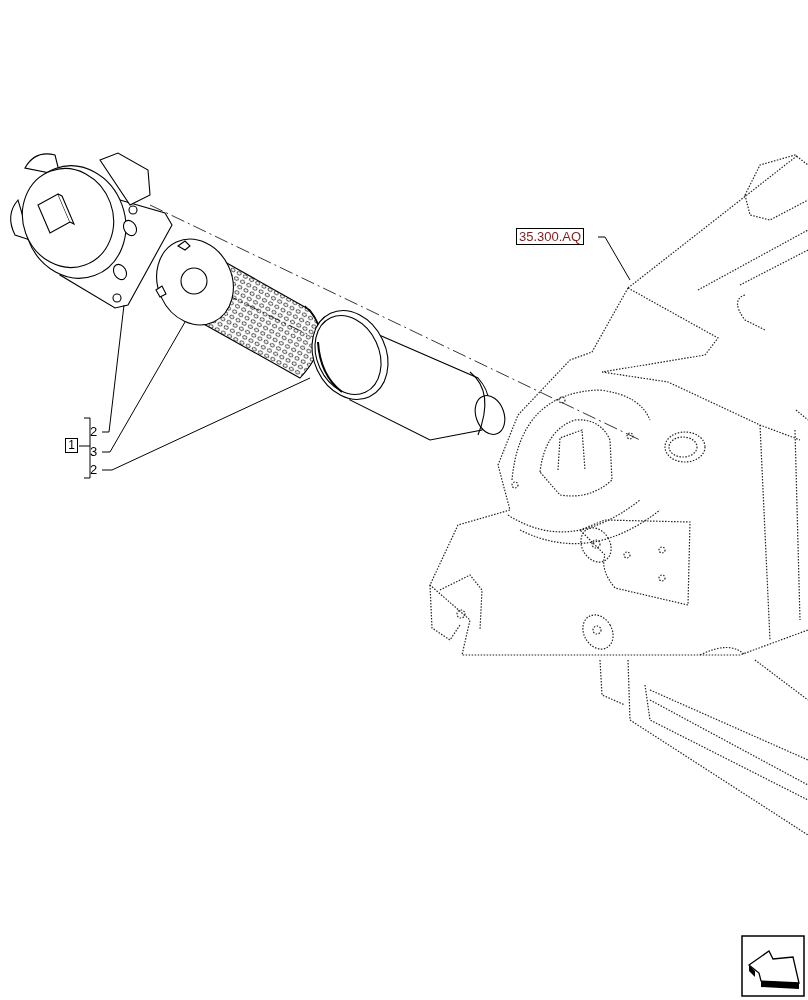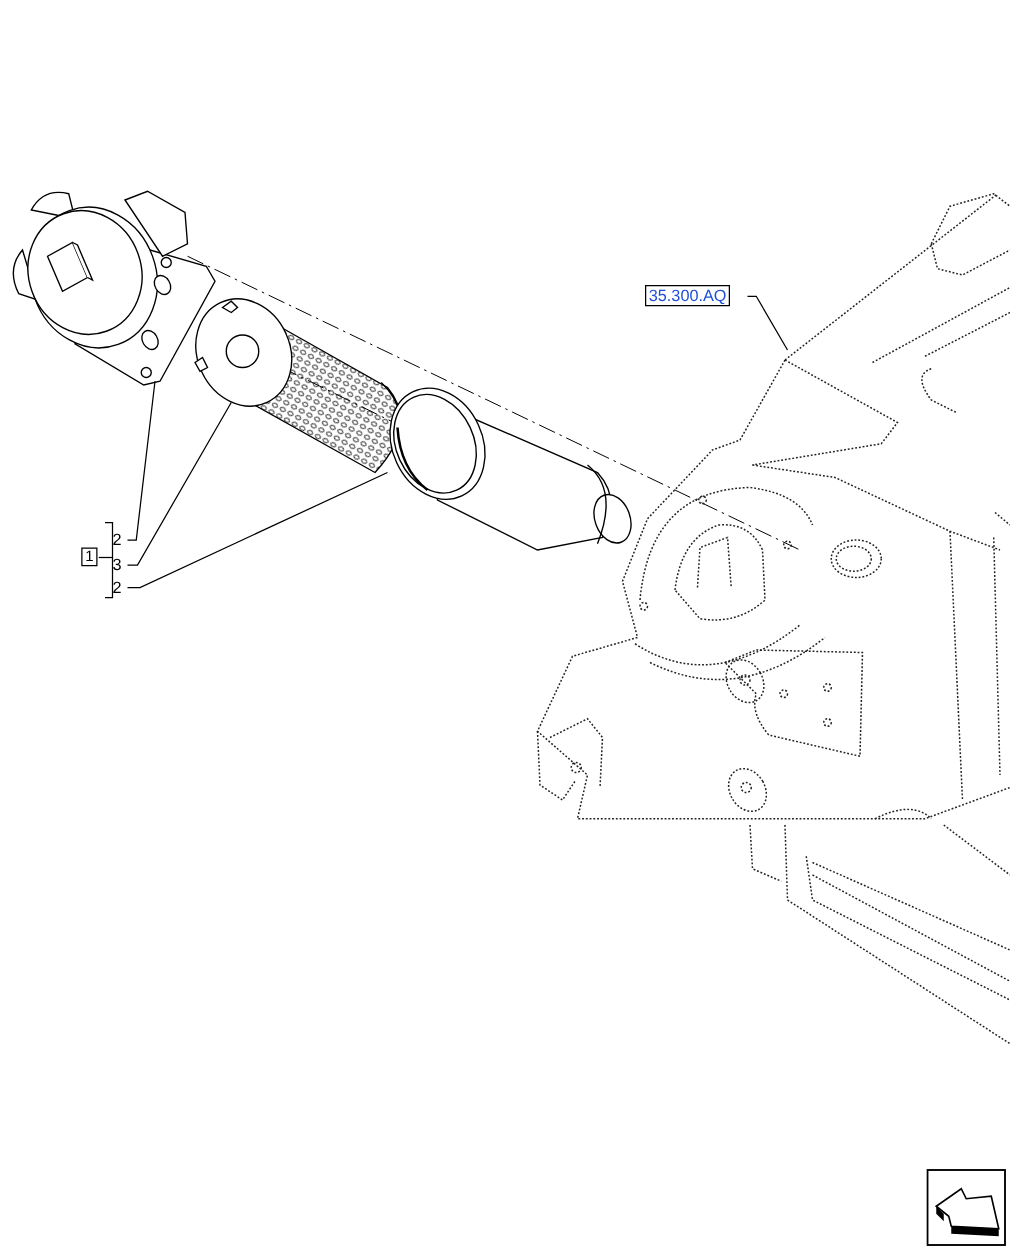--- a/index.html
+++ b/index.html
@@ -1,20 +1,20 @@
 <!DOCTYPE html>
 <html><head>
   <meta charset="utf-8">
   <style>
     html, body { margin: 0; padding: 0; background: #ffffff; }
     body { width: 808px; height: 1000px; position: relative; overflow: hidden; font-family: "Liberation Sans", sans-serif; }
     #drawing { position: absolute; left: 0; top: 0; width: 808px; height: 1000px; }
     .ref-box {
       position: absolute; border: 1px solid #000; background: #fff;
-      font-size: 13px; line-height: 15px; padding: 0 2px; color: #1d4ed8;
+      font-size: 13px; line-height: 15px; padding: 0 2px; color: #7f1d1d;
       font-family: "Liberation Sans", sans-serif;
     }
     .callout-num {
       position: absolute; font-size: 13px; line-height: 14px; color: #000;
       font-family: "Liberation Sans", sans-serif;
     }
     .group-box {
       position: absolute; border: 1px solid #000; font-size: 12px; line-height: 13px;
       width: 11px; text-align: center; color: #000; background: #fff;
     }

